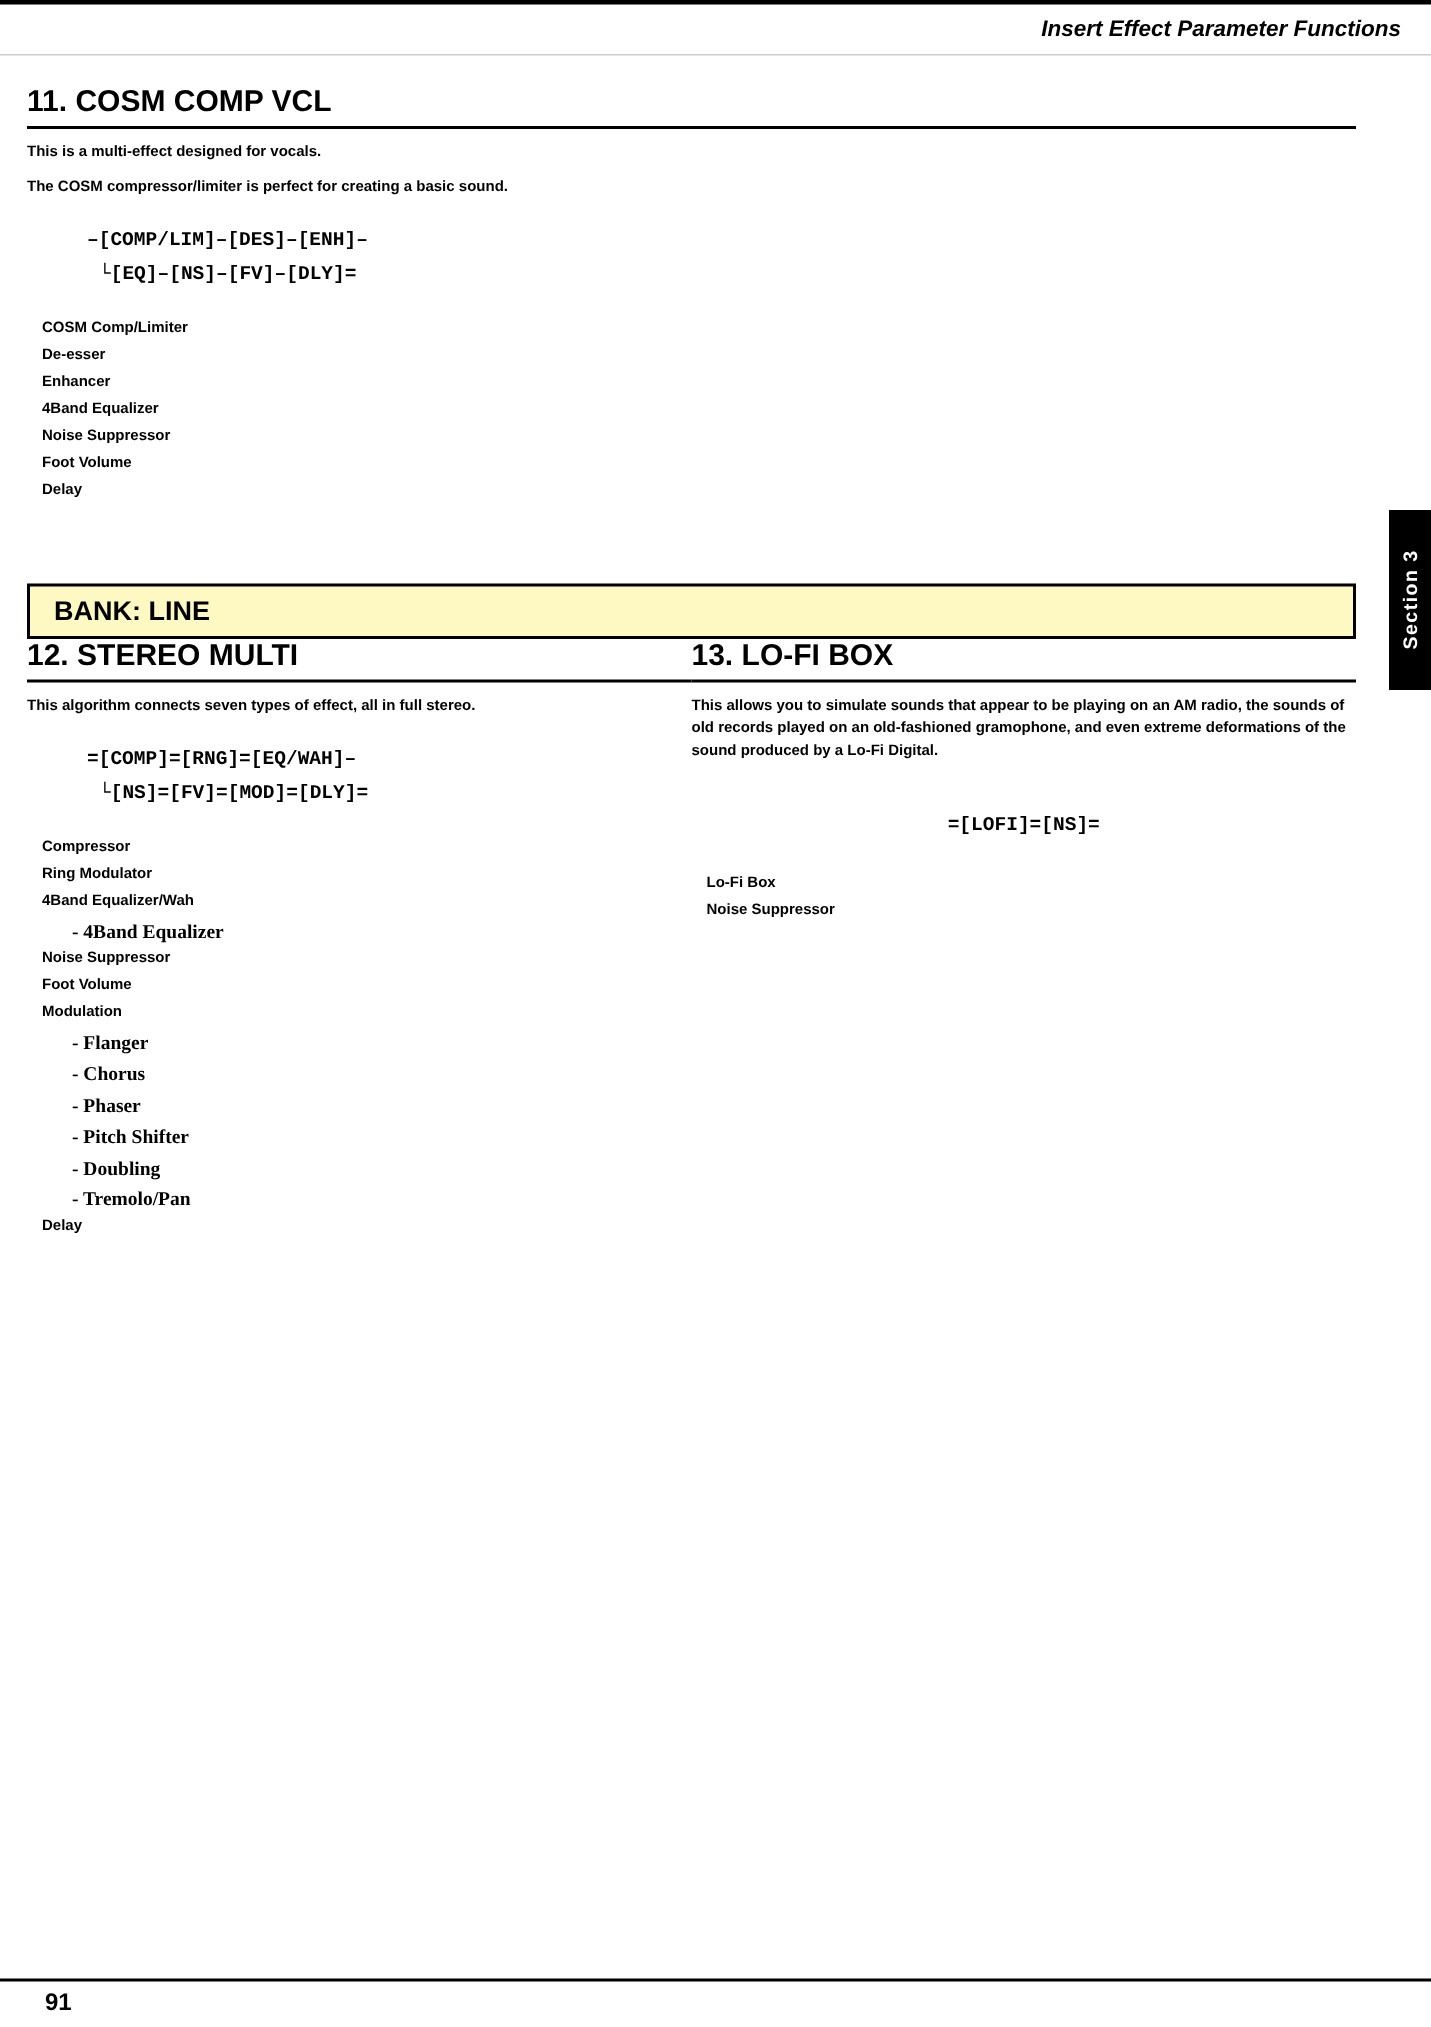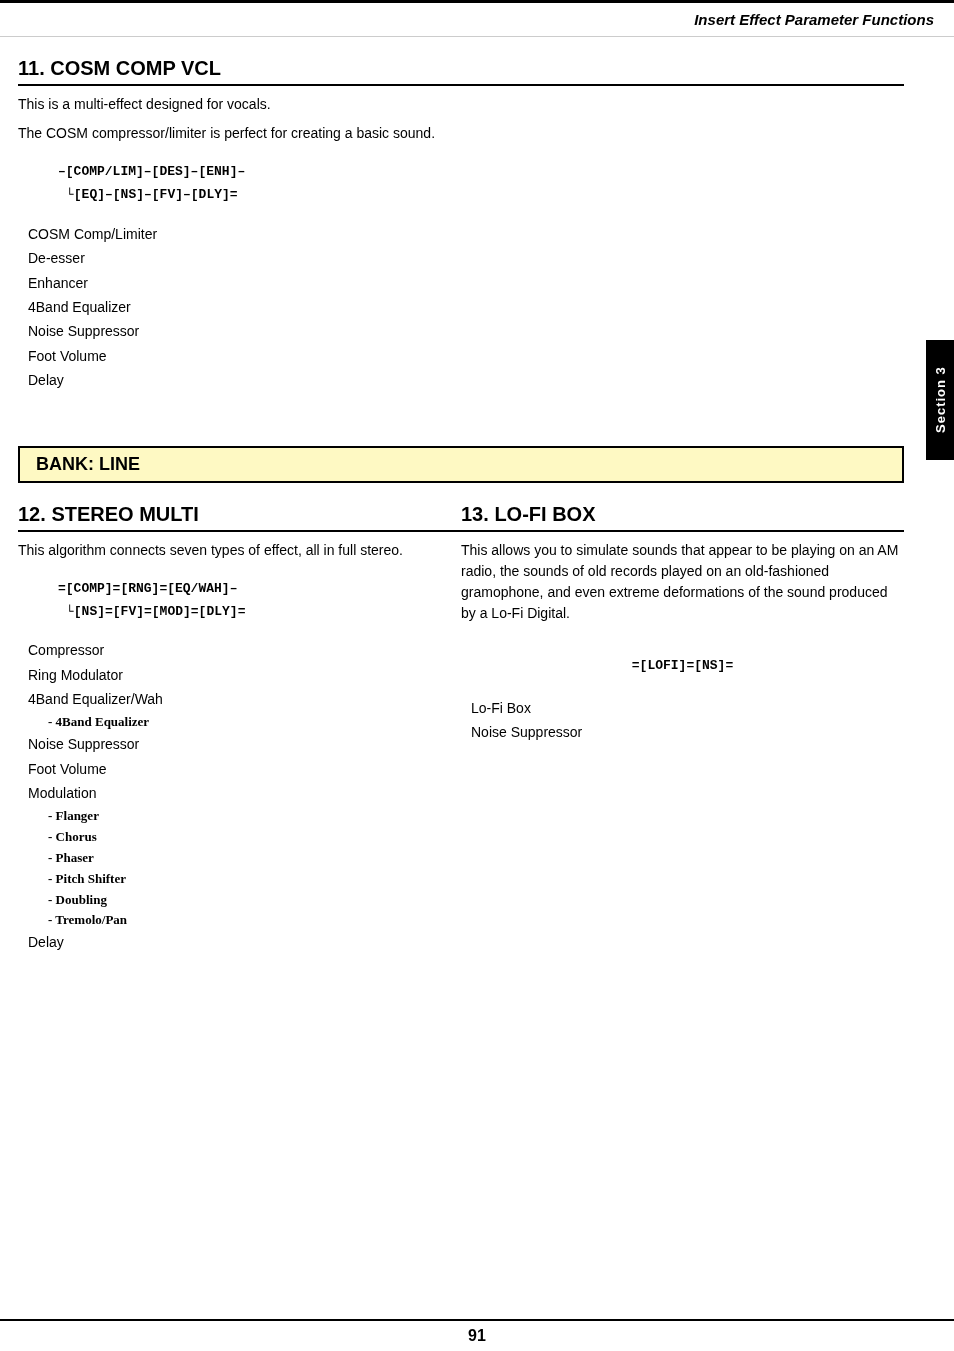--- a/index.html
+++ b/index.html
@@ -60,43 +60,44 @@
     .section-title {
       font-size: 20px;
       font-weight: bold;
       text-transform: uppercase;
       margin-bottom: 4px;
       border-bottom: 2px solid #000;
       padding-bottom: 4px;
     }
 
     .section-desc {
-      font-size: 14px;
+      font-size: 10px;
       margin-top: 8px;
       margin-bottom: 4px;
       line-height: 1.5;
+      font-weight: bold;
     }
 
     
     .signal-flow {
       margin: 16px 0 16px 40px;
       font-family: 'Courier New', monospace;
       font-size: 13px;
       font-weight: bold;
       line-height: 1.8;
     }
 
     
     .comp-list {
       margin-top: 8px;
       margin-left: 10px;
     }
     .comp-list .item {
-      font-size: 14px;
-      font-weight: normal;
+      font-size: 10px;
+      font-weight: bold;
       margin-bottom: 2px;
       line-height: 1.6;
     }
     .comp-list .sub-item {
       font-size: 13px;
       font-weight: bold;
       margin-left: 20px;
       line-height: 1.6;
       font-family: Liberation Serif, serif;
     }
@@ -109,39 +110,38 @@
       padding: 6px 16px;
       font-size: 18px;
       font-weight: bold;
       display: inline-block;
       width: 100%;
     }
 
     
     .two-col {
       display: flex;
-      margin-top: 20px;
     }
     .col-left {
       flex: 1;
     }
     .col-right {
       flex: 1;
     }
 
     
     .footer {
       position: absolute;
       bottom: 0;
       left: 0;
       right: 0;
       border-top: 2px solid #000;
       padding: 6px 30px;
       display: flex;
-      justify-content: center;
+      justify-content: flex-start;
       align-items: center;
     }
     .page-number {
       font-size: 16px;
       font-weight: bold;
     }
 
     .signal-line1 {
       font-family: 'Courier New', monospace;
       font-size: 13px;

